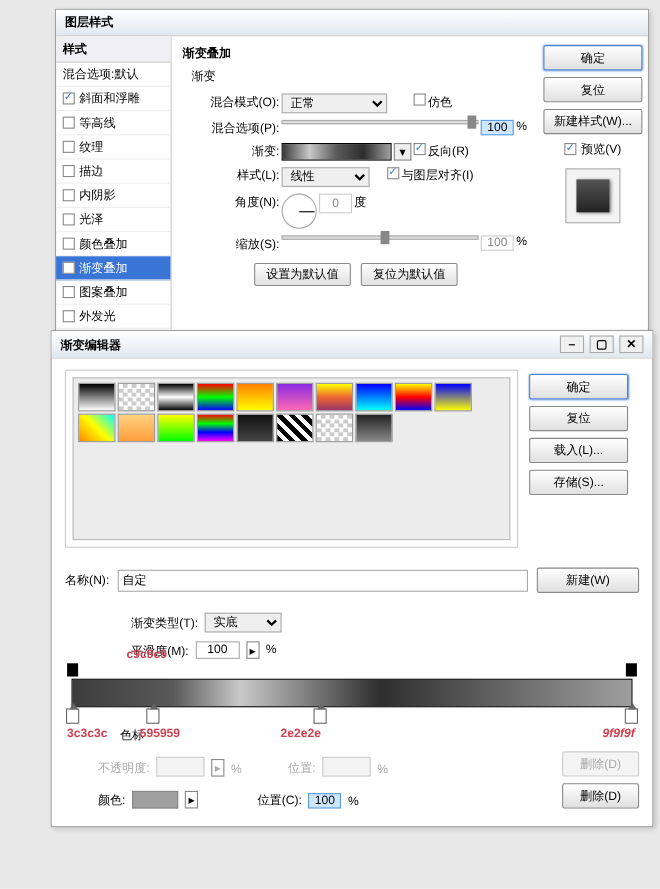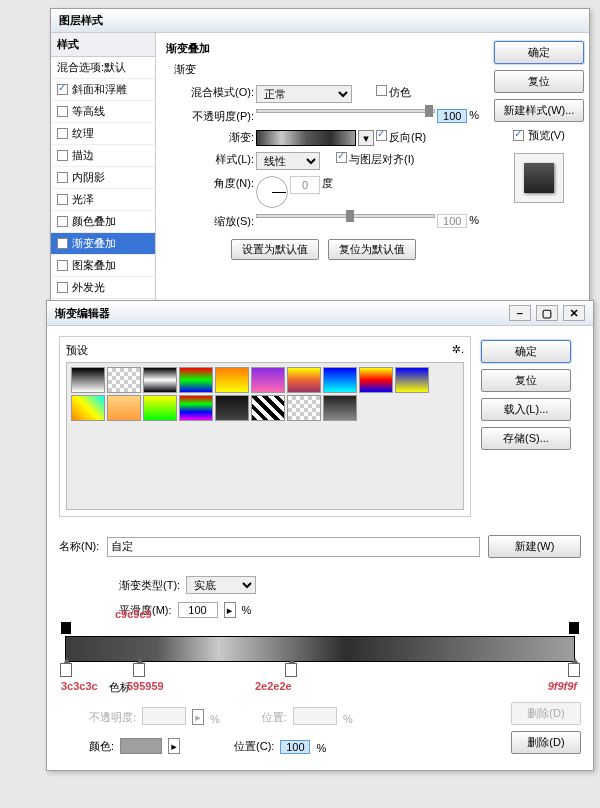--- a/index.html
+++ b/index.html
@@ -152,35 +152,35 @@
       <div style="padding-left:8px">
         <div style="margin-bottom:8px">渐变</div>
         <div class="form-row">
           <label>混合模式(O):</label>
           <select style="width:96px"><option>正常</option></select>
           <span style="width:20px"></span>
           <span class="ls-chk"></span>
           <span>仿色</span>
         </div>
         <div class="form-row">
-          <label>不透明度(P):</label>
+          <label>混合选项(P):</label>
           <span class="slider"></span>
           <span class="num">100</span>
           <span>%</span>
         </div>
         <div class="form-row">
           <label>渐变:</label>
           <span class="swatch-grad"></span>
           <span class="dropdown-arrow">▾</span>
           <span class="ls-chk checked"></span>
           <span>反向(R)</span>
         </div>
         <div class="form-row">
           <label>样式(L):</label>
-          <select style="width:64px"><option>线性</option></select>
+          <select style="width:80px"><option>线性</option></select>
           <span style="width:12px"></span>
           <span class="ls-chk checked"></span>
           <span>与图层对齐(I)</span>
         </div>
         <div class="form-row">
           <label>角度(N):</label>
           <span class="angle-widget"></span>
           <input type="text" class="num pale" style="width: 30px;" value="0">
           <span>度</span>
         </div>
@@ -217,24 +217,20 @@
     <span>渐变编辑器</span>
     <div class="titlebar-icons">
       <span>–</span>
       <span>▢</span>
       <span>✕</span>
     </div>
   </div>
   <div class="ge-body">
     <div class="ge-top">
       <div class="ge-presets">
-        <div class="ge-presets-title">
-          <span>预设</span>
-          <span>✲.</span>
-        </div>
         <div class="swatch-grid" id="swatch-grid">
             <div class="swrow">
               <div class="sw" style="background: linear-gradient(rgb(0, 0, 0), rgb(255, 255, 255));"></div>
               <div class="sw" style="background: repeating-conic-gradient(rgb(204, 204, 204) 0deg, rgb(204, 204, 204) 25%, rgb(255, 255, 255) 0deg, rgb(255, 255, 255) 50%) 0px center / 8px 8px;"></div>
               <div class="sw" style="background: linear-gradient(rgb(0, 0, 0), rgb(255, 255, 255), rgb(0, 0, 0));"></div>
               <div class="sw" style="background: linear-gradient(rgb(255, 0, 0), rgb(0, 255, 0), rgb(0, 0, 255));"></div>
               <div class="sw" style="background: linear-gradient(rgb(255, 127, 0), rgb(255, 255, 0));"></div>
               <div class="sw" style="background: linear-gradient(rgb(138, 43, 226), rgb(255, 105, 180));"></div>
               <div class="sw" style="background: linear-gradient(rgb(255, 255, 0), rgb(238, 102, 51), rgb(153, 51, 102));"></div>
               <div class="sw" style="background: linear-gradient(rgb(0, 0, 255), rgb(0, 255, 255));"></div>

